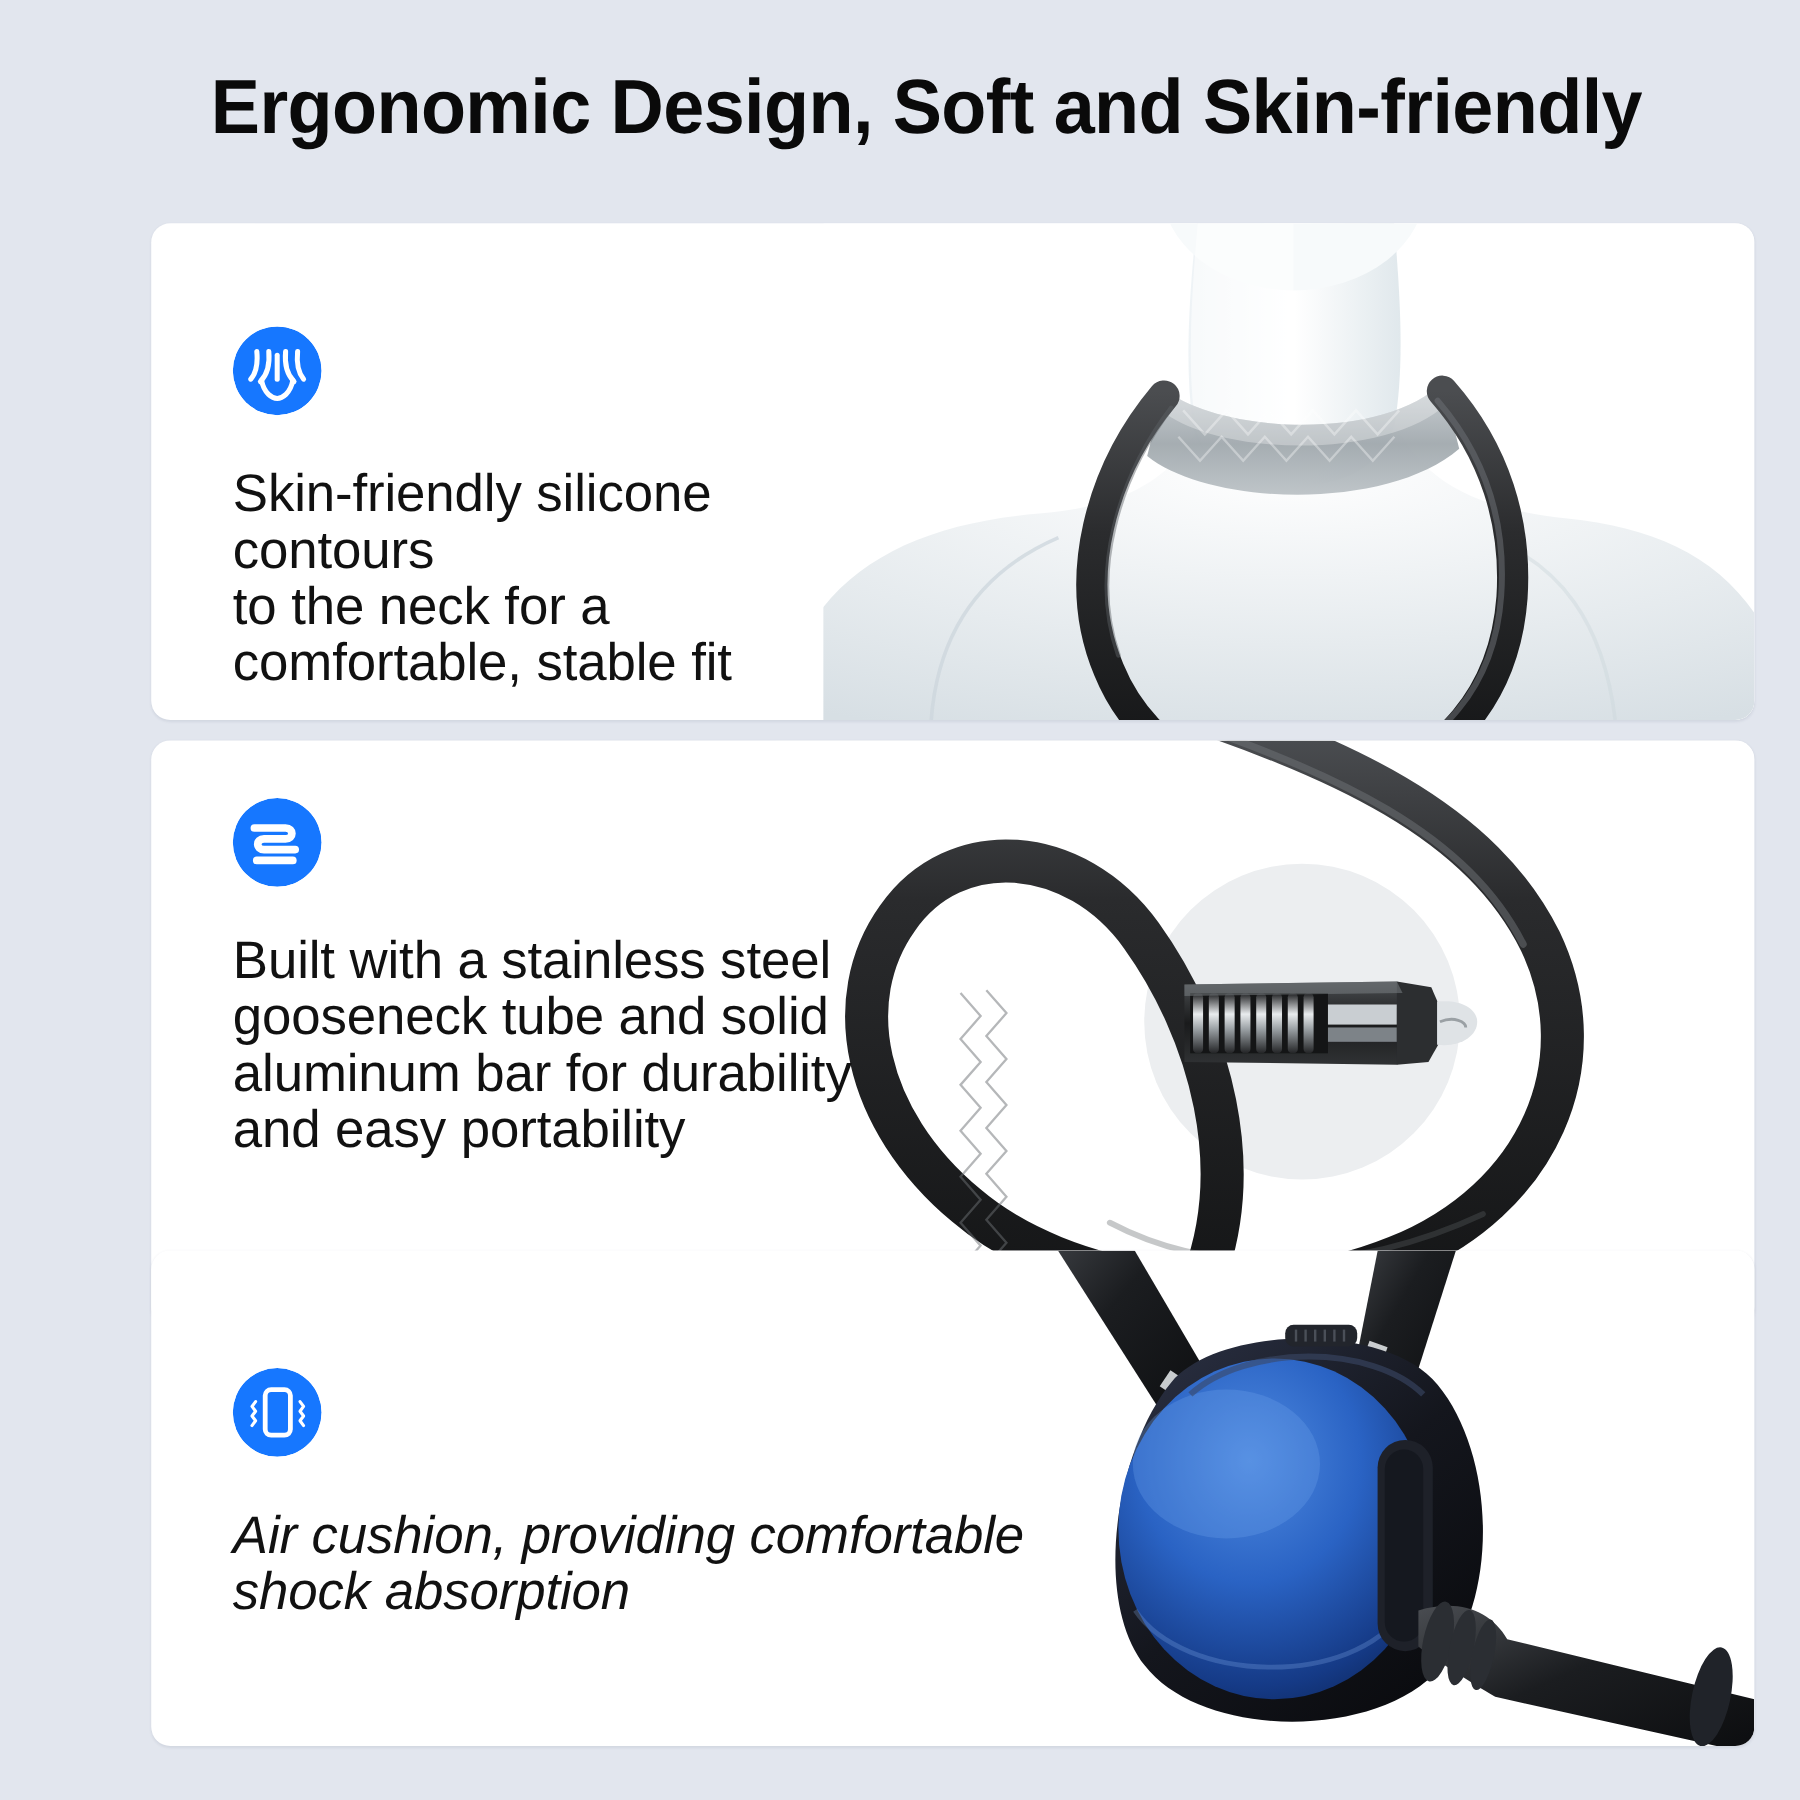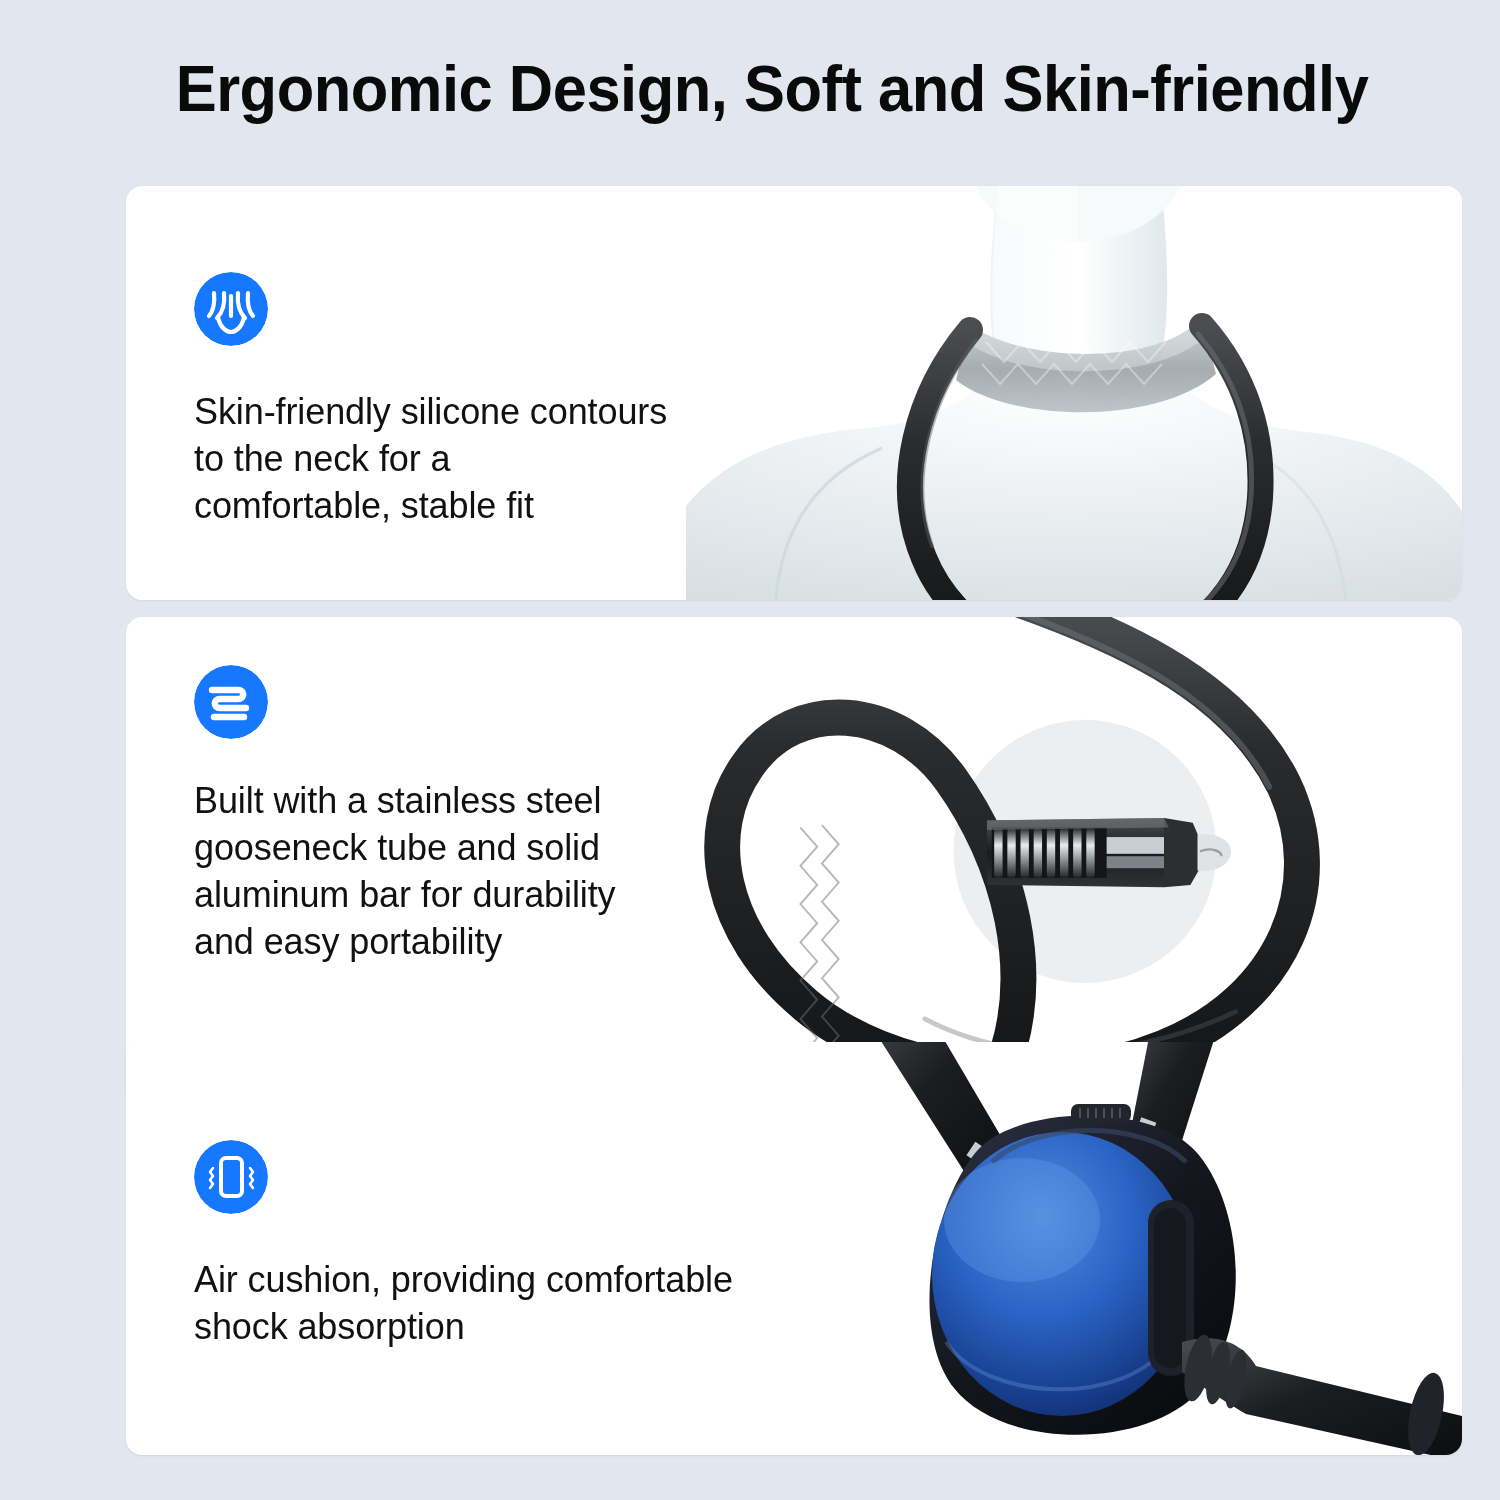--- a/index.html
+++ b/index.html
@@ -35,29 +35,29 @@
     box-shadow:0 1px 2px rgba(80,92,120,.10);
   }
   #card-1{top:186px;height:414px;}
   #card-2{top:617px;height:488px;}
   #card-3{top:1042px;height:413px;}
 
   
   .card-text-block{position:absolute;left:68px;z-index:6;}
   #card-1 .card-text-block{top:86px;}
   #card-2 .card-text-block{top:48px;}
-  #card-3 .card-text-block{top:98px;}
+  #card-3 .card-text-block{top:98px;font-style:italic;}
 
   .feature-icon{
     width:74px;height:74px;border-radius:50%;
     display:block;
   }
   .card-desc{
     margin-top:42px;
-    font-size:36px;
+    font-size:44px;
     line-height:47px;
     color:#111111;
     font-weight:400;
     max-width:560px;
     white-space:pre-line;
     letter-spacing:-0.1px;
   }
   #card-3 .card-desc{max-width:660px;}
   #card-2 .card-desc{max-width:520px;margin-top:38px;}
 

